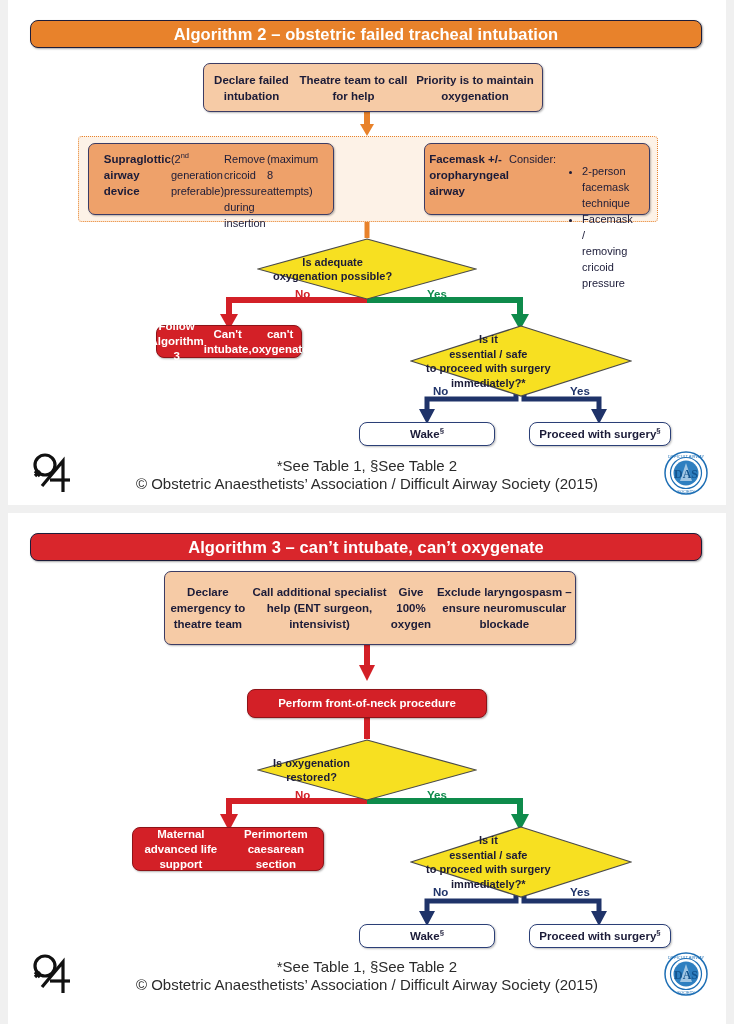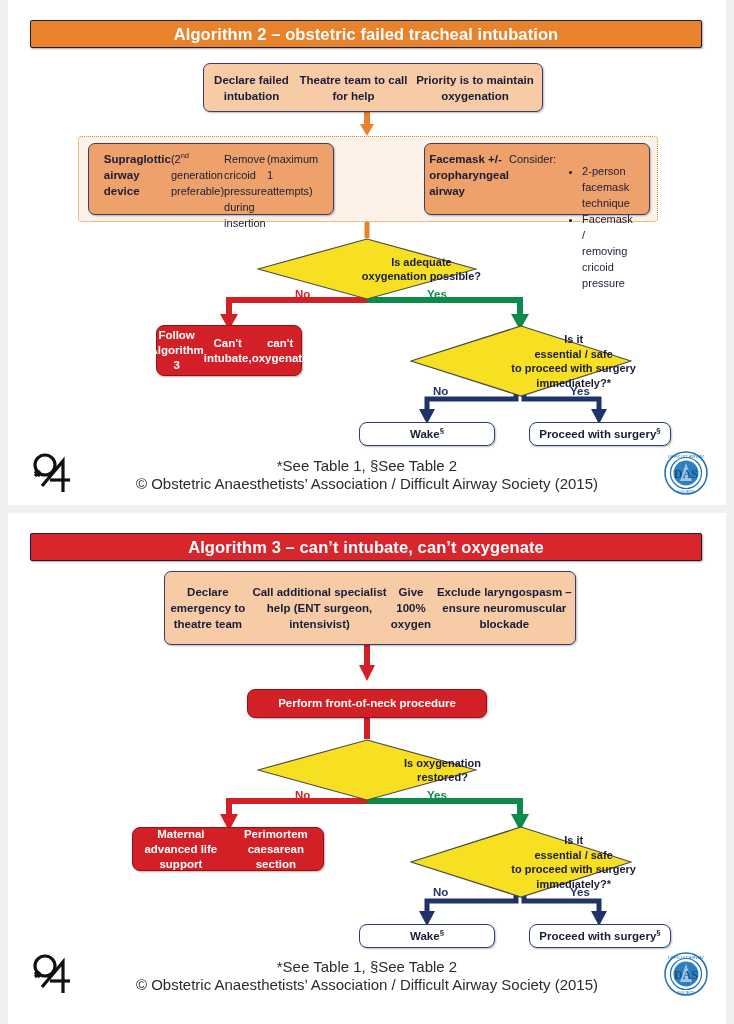--- a/index.html
+++ b/index.html
@@ -13,21 +13,21 @@
 
   .card{
     position:absolute;left:8px;width:718px;background:#ffffff;
   }
   #card-alg2{top:0px;height:505px;}
   #card-alg3{top:513px;height:511px;}
 
   
   .banner{
     position:absolute;left:22px;width:672px;height:28px;
-    border-radius:2px;
+    border-radius:8px;
     border:1.5px solid #1d1d3a;
     box-sizing:border-box;
     display:flex;align-items:center;justify-content:center;
     color:#ffffff;font-weight:bold;font-size:16.5px;letter-spacing:.1px;
     box-shadow:1px 1px 2px rgba(0,0,0,.35);
   }
   .banner-orange{background:#E8822B;}
   .banner-red{background:#D9262C;}
 
   
@@ -63,22 +63,22 @@
   }
   .dotted-group{
     position:absolute;box-sizing:border-box;
     border:1.6px dotted #E8822B;background:#FDF2E7;border-radius:4px;
   }
 
   
   .diamond{position:absolute;}
   .diamond svg{position:absolute;left:0;top:0;}
   .diamond .dtext{
-    position:absolute;left:4px;top:0;width:100%;height:100%;
-    display:flex;align-items:center;justify-content:flex-end;
+    position:absolute;left:16px;top:0;width:100%;height:100%;
+    display:flex;align-items:center;justify-content:flex-start;
     text-align:center;font-weight:bold;font-size:11px;line-height:14.5px;
     color:#1b1b38;
   }
 
   
   .wires{position:absolute;left:0;top:0;width:718px;height:100%;pointer-events:none;}
 
   .lbl{
     position:absolute;font-weight:bold;font-size:11.5px;
   }
@@ -133,21 +133,21 @@
       <div>Theatre team to call for help</div>
       <div>Priority is to maintain oxygenation</div>
     </div>
 
     <div class="dotted-group" style="left:70px;top:136px;width:580px;height:86px;"></div>
 
     <div class="node orange-box" style="left:80px;top:143px;width:246px;height:72px;">
       <div class="hd">Supraglottic airway device</div>
       <div><span>(2</span><sup>nd</sup><span> generation preferable)</span></div>
       <div>Remove cricoid pressure during insertion</div>
-      <div>(maximum 1 attempts)</div>
+      <div>(maximum 8 attempts)</div>
     </div>
 
     <div class="node orange-box" style="left:416px;top:143px;width:226px;height:72px;">
       <div class="hd">Facemask +/- oropharyngeal airway</div>
       <div>Consider:</div>
       <ul>
         <li>2-person facemask technique</li>
         <li>Facemask / removing cricoid pressure</li>
       </ul>
     </div>
@@ -159,21 +159,21 @@
       <div class="dtext">
         <div>
           <div>Is adequate</div>
           <div>oxygenation possible?</div>
         </div>
       </div>
     </div>
     <div class="lbl lbl-no-red" style="left:287px;top:288px;">No</div>
     <div class="lbl lbl-yes-green" style="left:419px;top:288px;">Yes</div>
 
-    <div class="node red-box" style="left:148px;top:325px;width:146px;height:51px;">
+    <div class="node red-box" style="left:148px;top:325px;width:146px;height:33px;">
       <div>Follow Algorithm 3</div>
       <div>Can't intubate,</div>
       <div>can't oxygenate</div>
     </div>
 
     <div class="diamond" style="left:402px;top:325px;width:222px;height:72px;">
       <svg width="222" height="72" viewBox="0 0 222 72">
         <polygon points="111,1 221,36 111,71 1,36" fill="#F7E021" stroke="#4a4a4a" stroke-width="1.2"></polygon>
       </svg>
       <div class="dtext">

